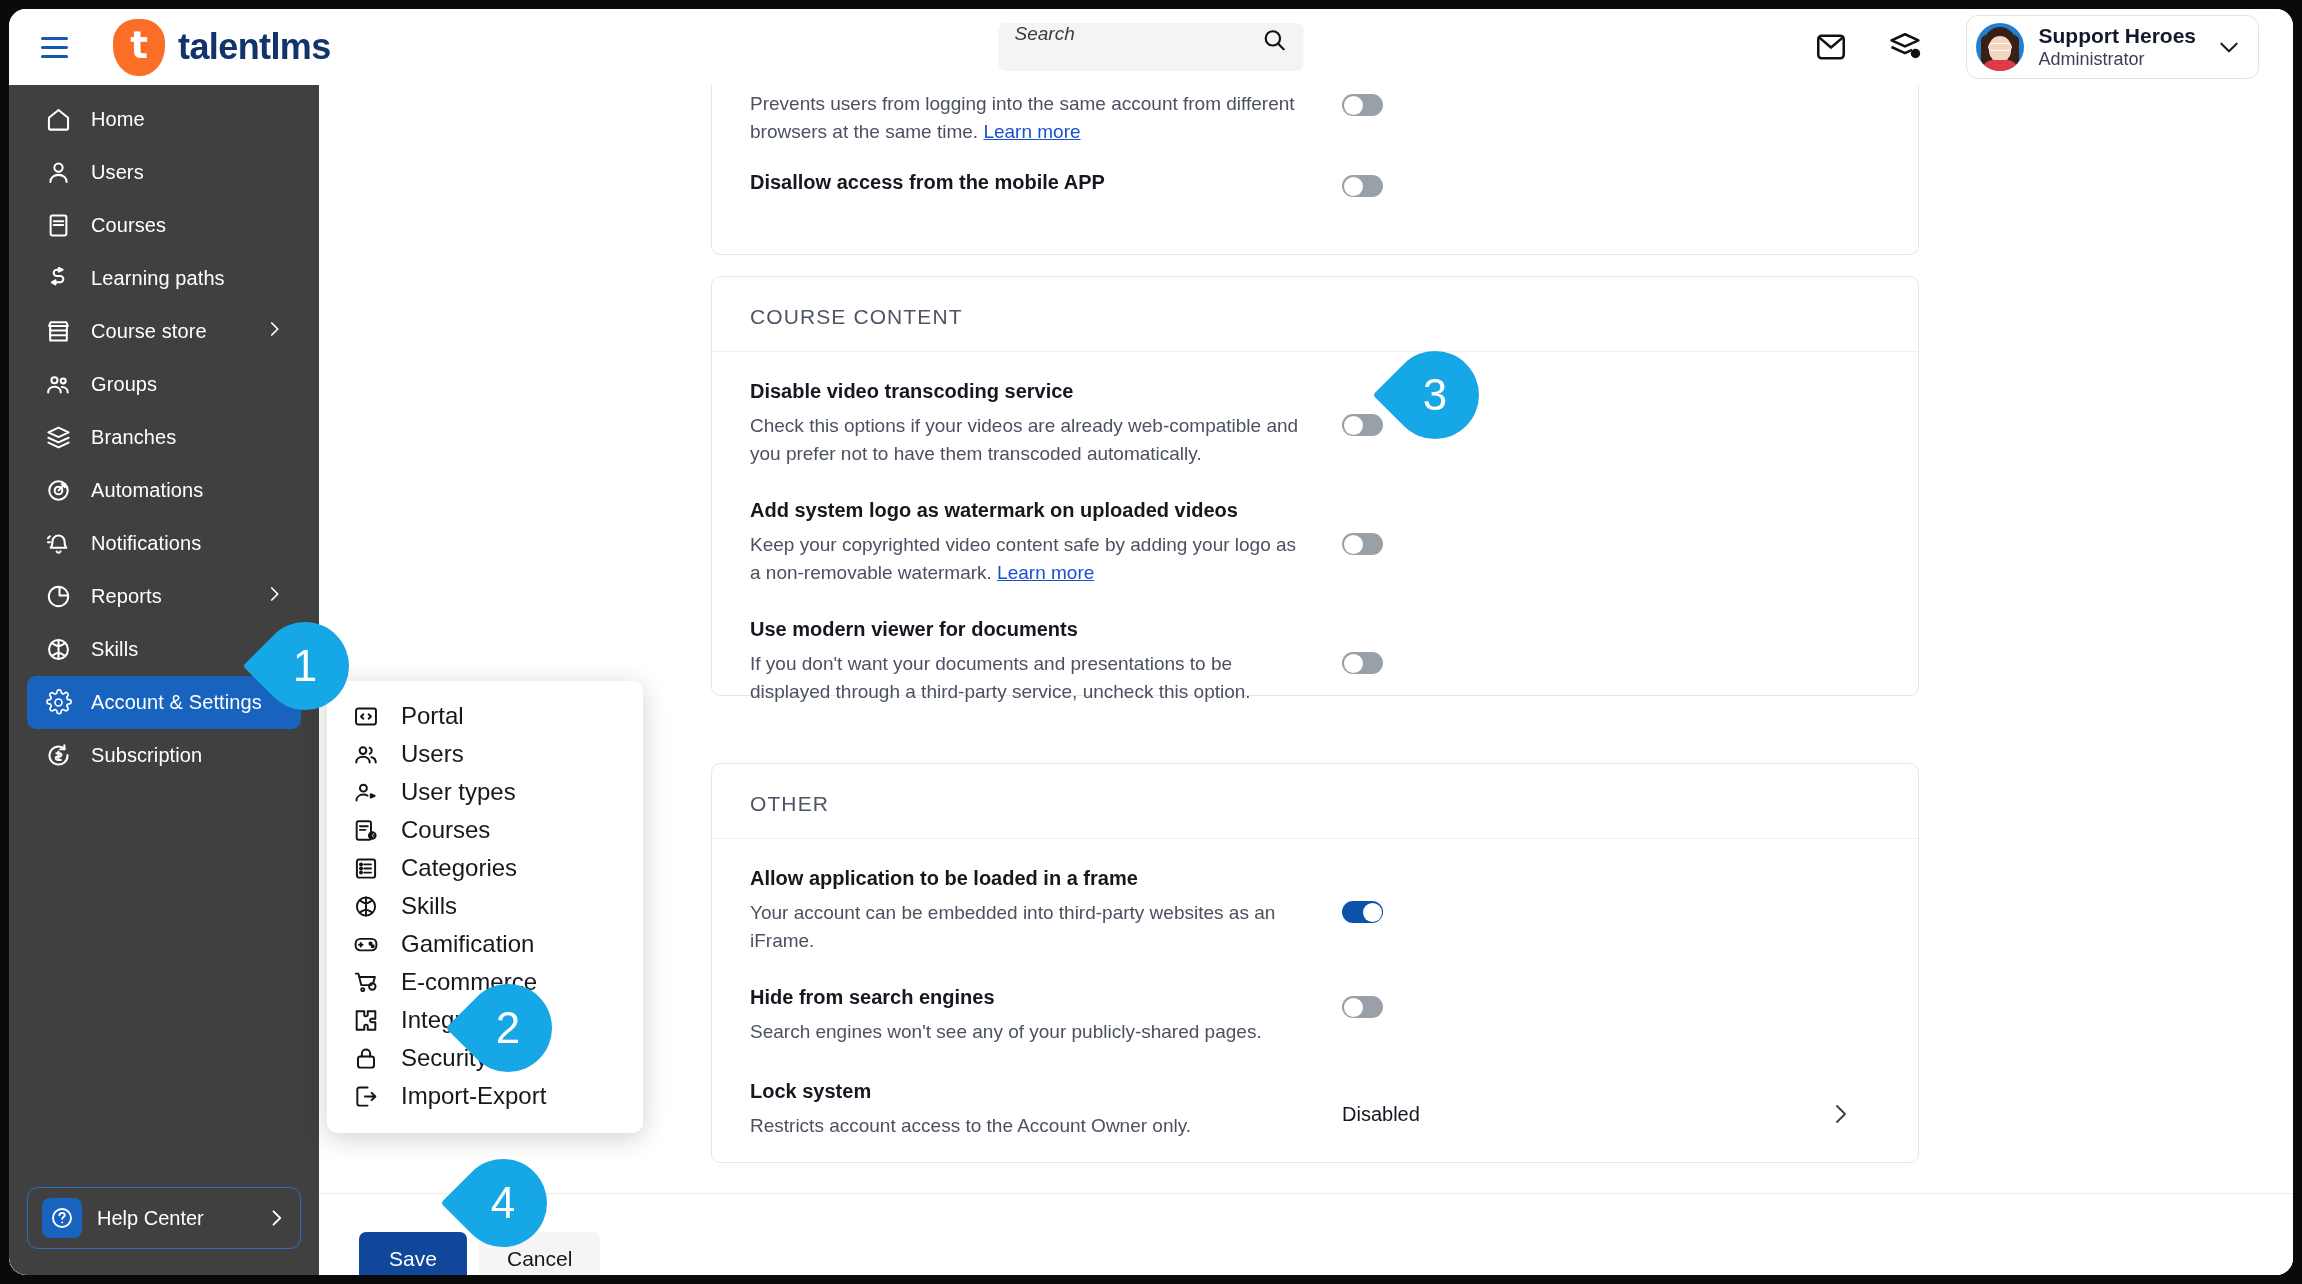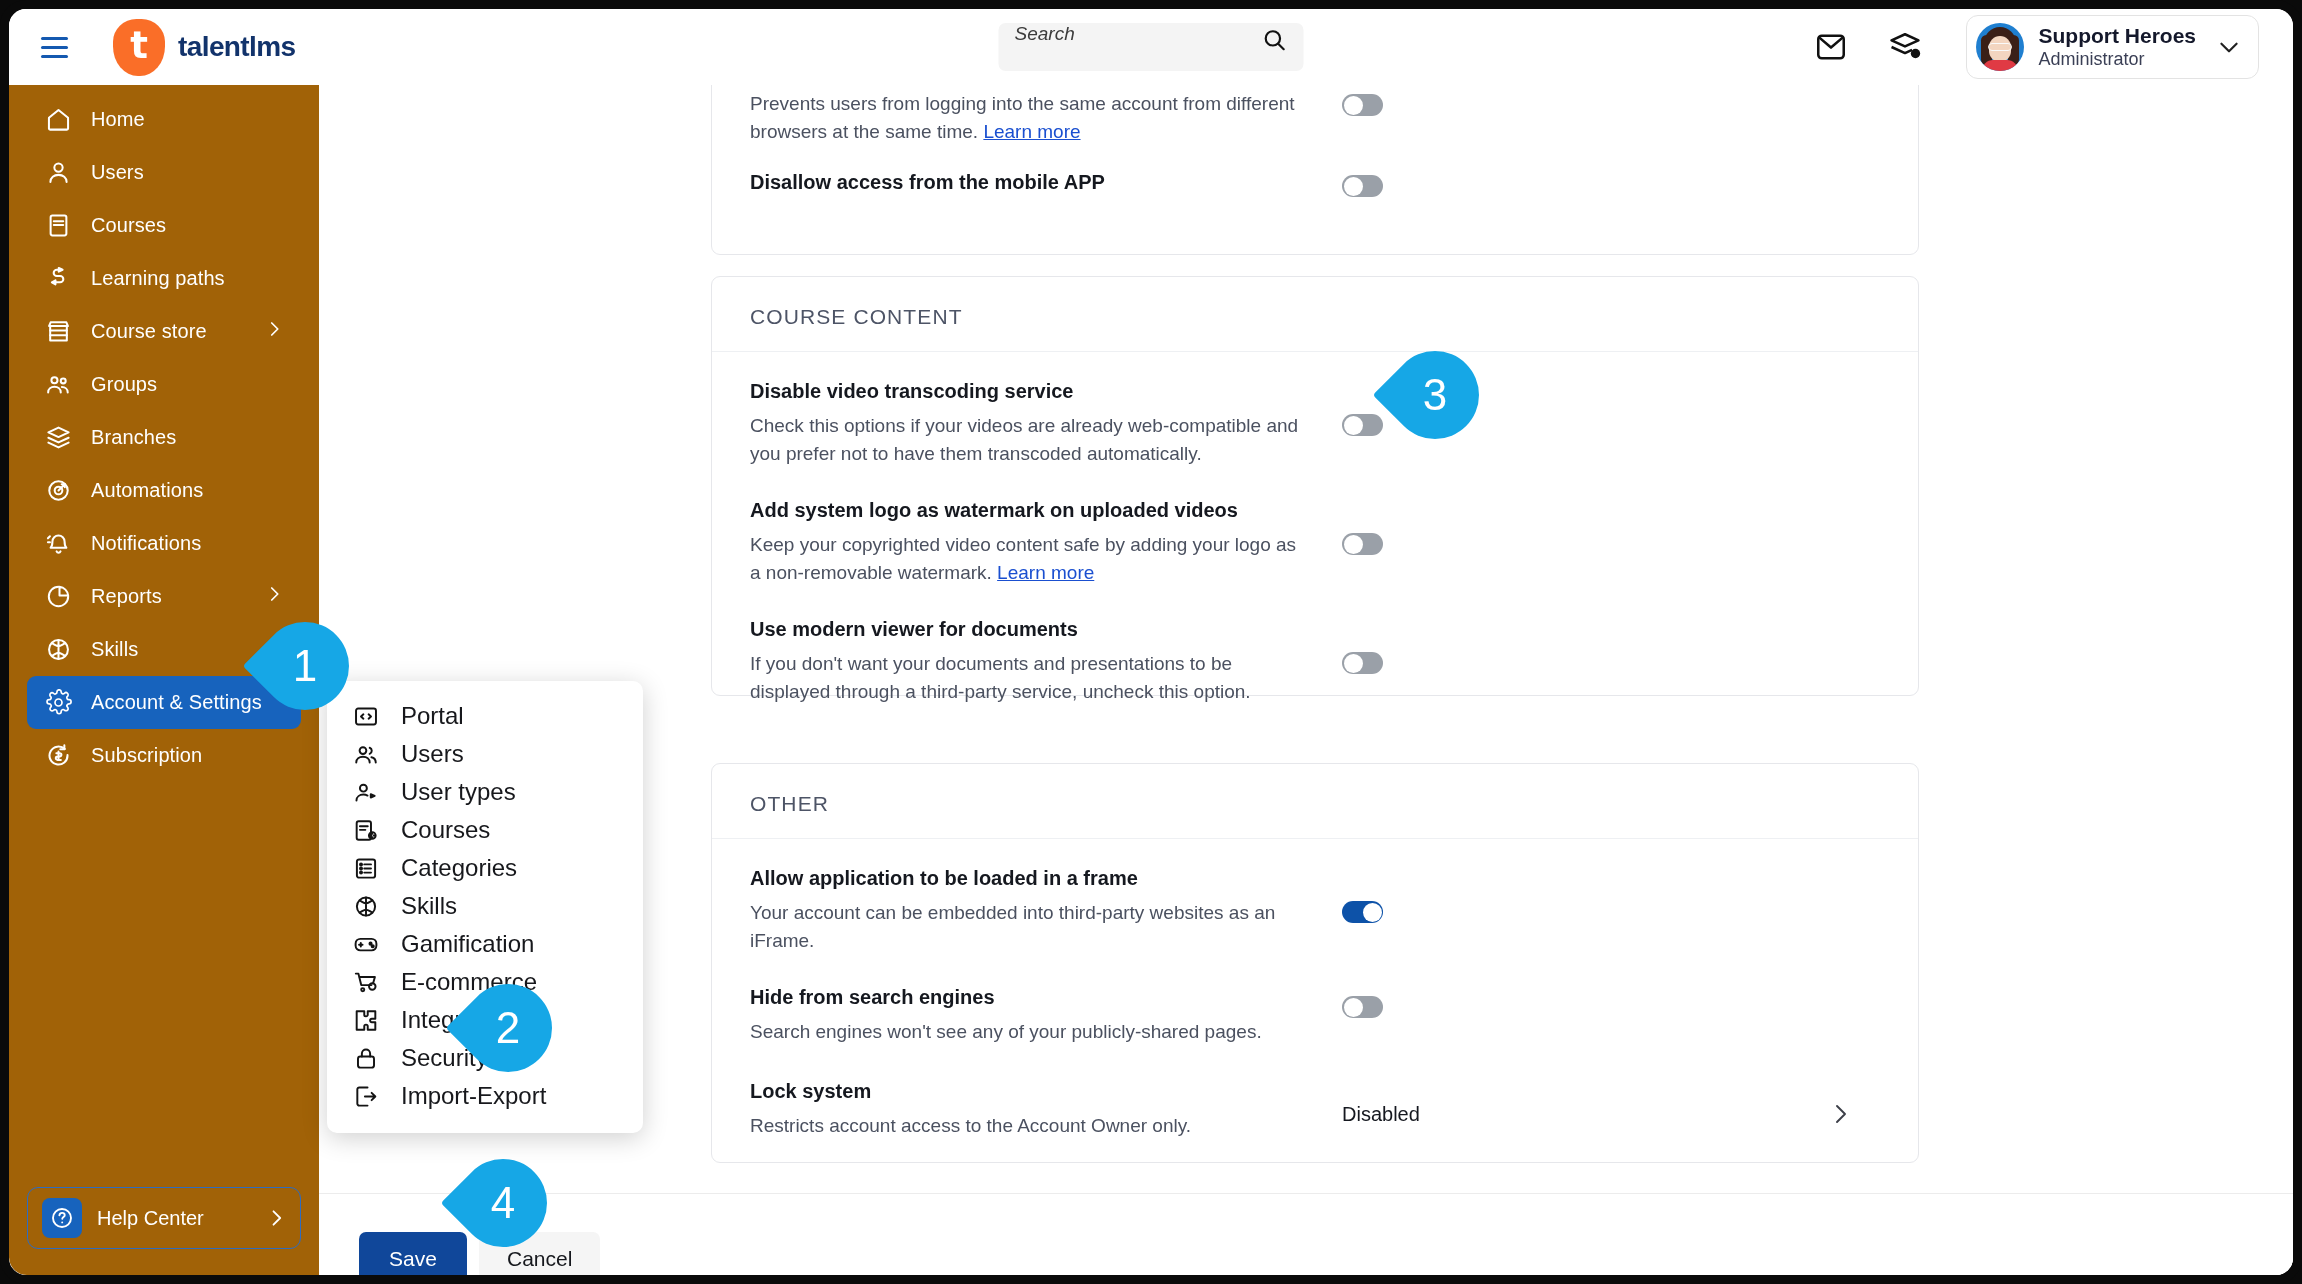--- a/index.html
+++ b/index.html
@@ -35,21 +35,21 @@
   #hamburger span:nth-child(3){ width: 27px; }
   #brand { display: flex; align-items: center; margin-left: 38px; gap: 13px; }
   #brand-mark {
     width: 52px; height: 57px; background: #fa6e28;
     border-radius: 45% 45% 48% 48% / 40% 40% 52% 52%;
     display: flex; align-items: center; justify-content: center;
     color: #fff; font-size: 37px; font-weight: 700; line-height: 1;
     font-family: "DejaVu Sans", sans-serif;
     padding-bottom: 3px;
   }
-  #brand-name { font-size: 28px; font-weight: 700; color: #12336b; letter-spacing: -0.6px; }
+  #brand-name { font-size: 36px; font-weight: 700; color: #12336b; letter-spacing: -0.6px; }
   #search-wrap {
     position: absolute; left: 50%; transform: translateX(-50%);
     width: 305px; height: 48px; background: #f4f4f4; border-radius: 7px;
     display: flex; align-items: flex-start; padding: 0 16px;
   }
   #search-input {
     flex: 1; border: 0; background: transparent; outline: none;
     font-family: "Liberation Sans", sans-serif; font-size: 19px;
     font-style: italic; color: #3a3a3a;
   }
@@ -74,21 +74,21 @@
   #avatar .glass { position:absolute; left:12px; top:20px; width:24px; height:8px; border:1.6px solid #fafafa; border-radius:5px; }
   #avatar .body { position:absolute; left:6px; bottom:0; width:36px; height:11px; background:#e03a44; border-radius:18px 18px 0 0; }
   #user-text { line-height: 1.18; }
   #user-name { font-size: 21px; font-weight: 700; color: #14182b; }
   #user-role { font-size: 18px; color: #3a3f55; }
   #user-caret { color: #222; margin-left: 6px; }
 
   
   #sidebar {
     position: absolute; left: 0; top: 76px; bottom: 0; width: 310px;
-    background: #a16207; z-index: 20;
+    background: #404040; z-index: 20;
     border-bottom-left-radius: 18px;
   }
   .nav-item {
     display: flex; align-items: center; height: 53px;
     margin: 0 18px; padding: 0 16px; border-radius: 9px;
     color: #fff; cursor: pointer; position: relative;
   }
   .nav-item.active { background: #1763bd; }
   .nav-ico { width: 30px; height: 30px; flex: none; display:flex; align-items:center; justify-content:center; }
   .nav-label { margin-left: 18px; font-size: 20px; letter-spacing: .1px; }

